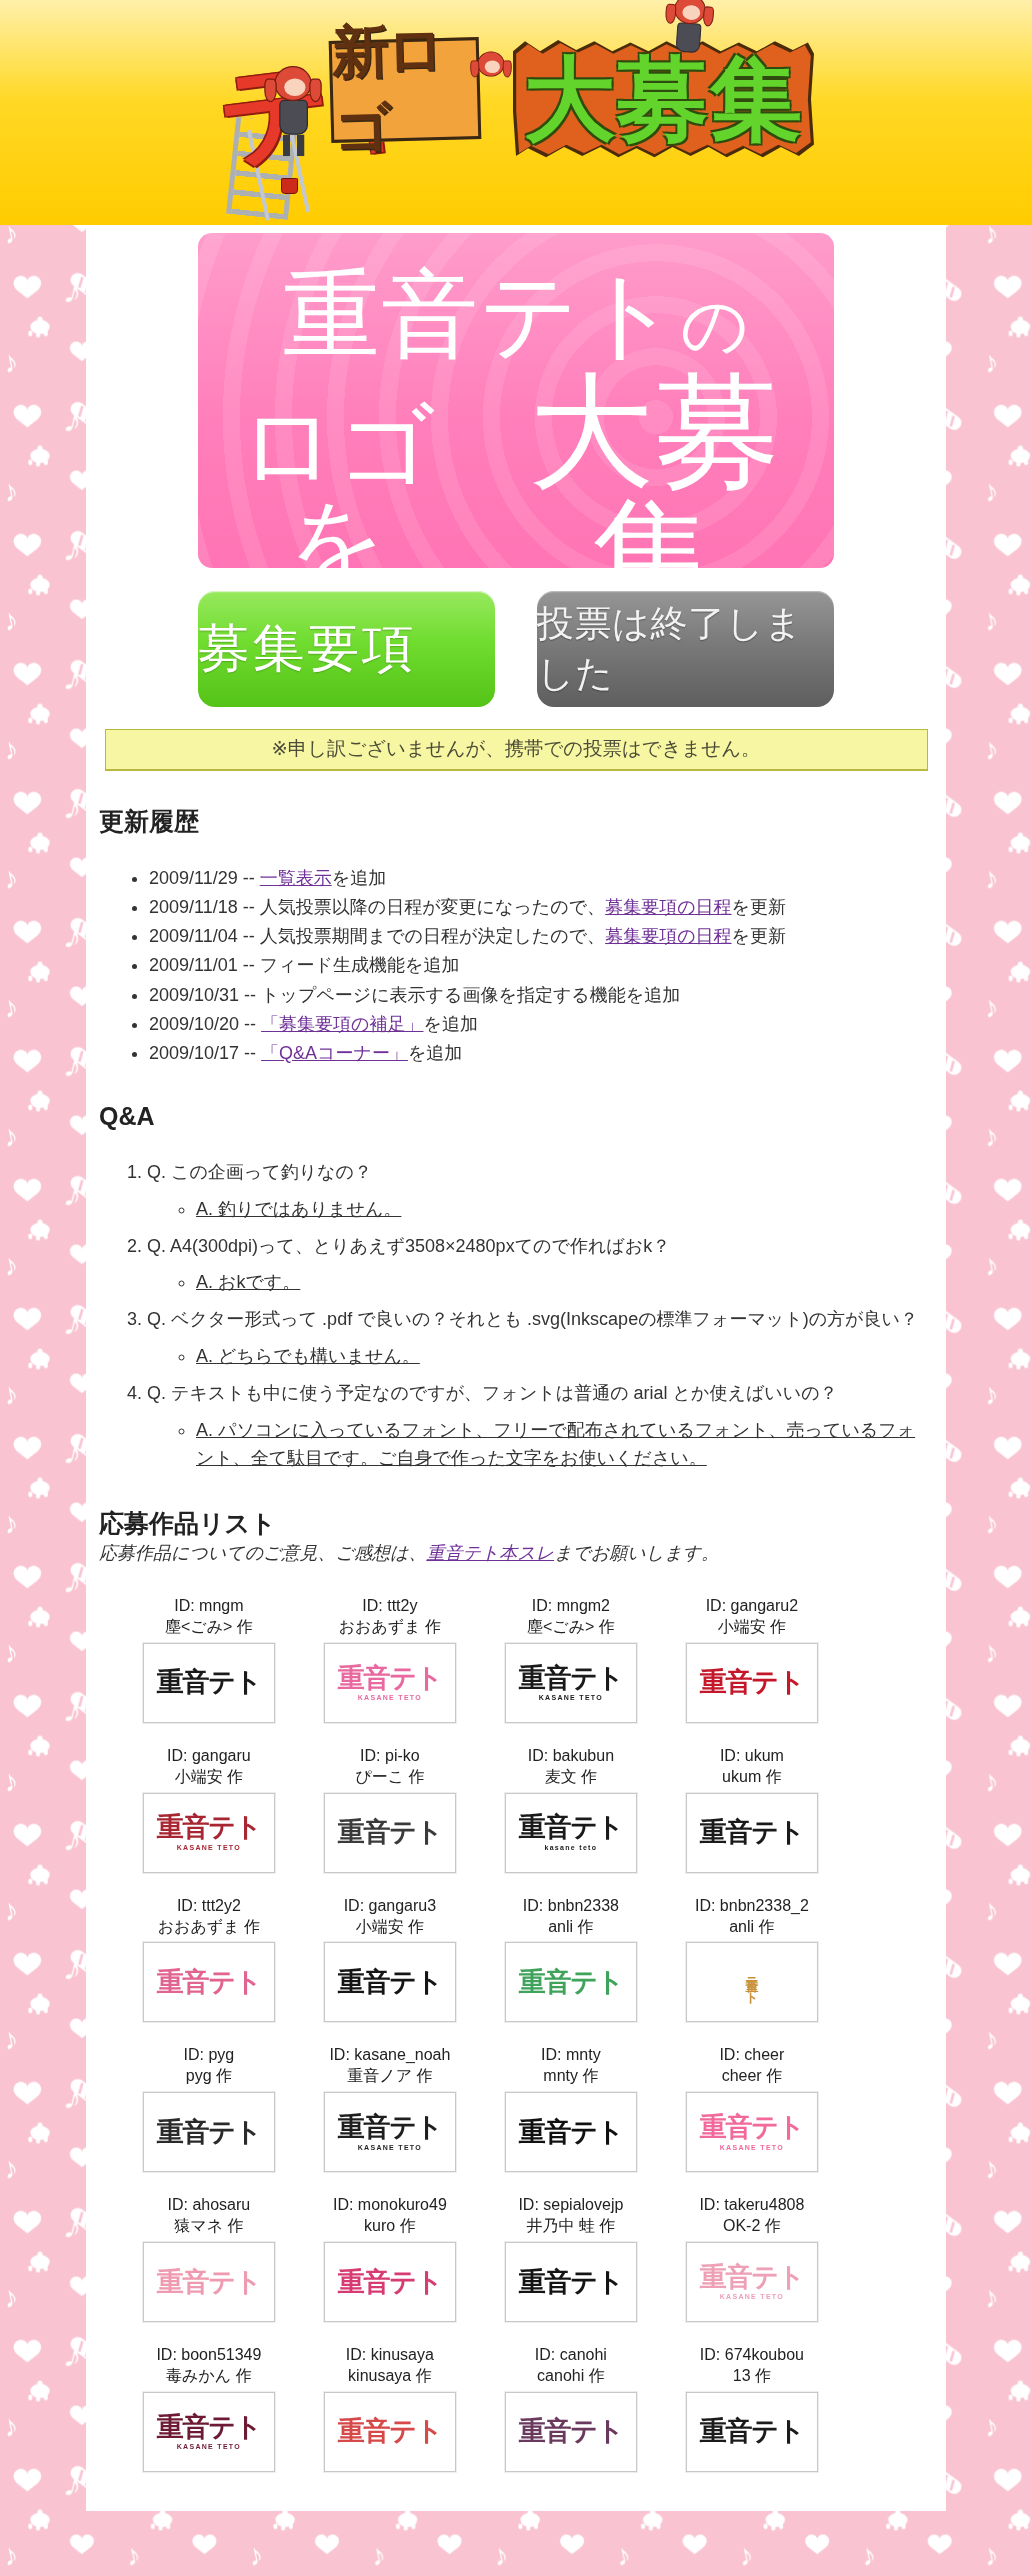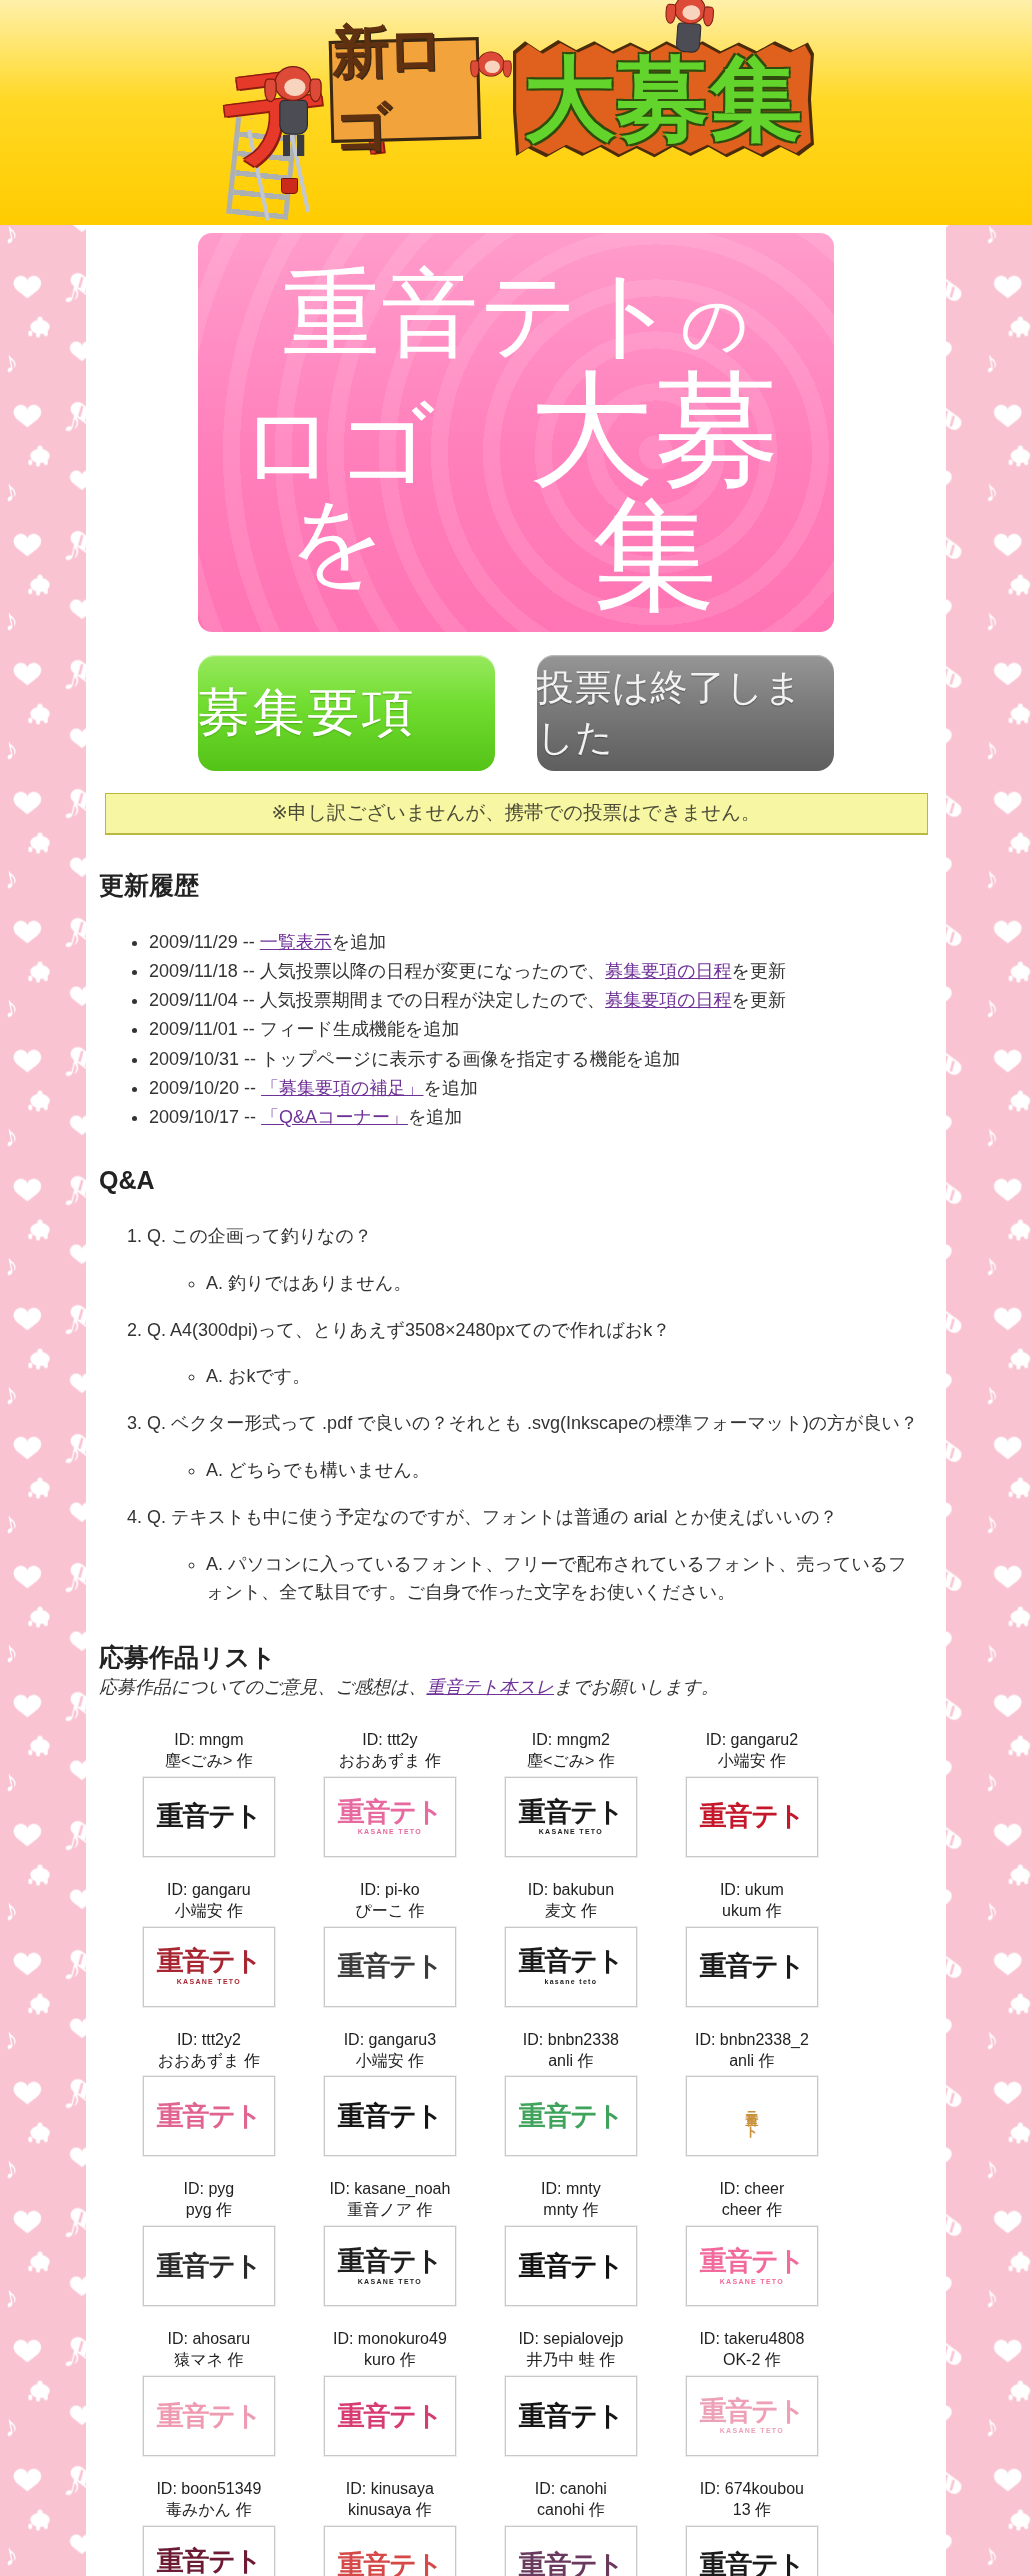--- a/index.html
+++ b/index.html
@@ -72,25 +72,25 @@
   .chibi-top { left: 455px; top: -9px; transform: scale(1.05) rotate(4deg); }
 
   
   .content {
     position: relative; z-index: 1; width: 860px; margin: 0 auto;
     background: #ffffff; padding: 7.7px 0 39px 0;
   }
 
   
   .hero {
-    width: 636px; height: 399px; margin: 0 auto; border-radius: 14px;
+    width: 636px; height: 335px; margin: 0 auto; border-radius: 14px;
     background:
       repeating-radial-gradient(circle at 72% 55%, rgba(255,255,255,0.10) 0 17px, rgba(255,255,255,0) 17px 52px),
       linear-gradient(180deg, #ff9ccb 0%, #ff7fbb 55%, #ff74b4 100%);
-    color: #fff; text-align: center; overflow: hidden; font-family: Liberation Serif, serif;
+    color: #fff; text-align: center; overflow: hidden;
   }
   .hero .l1 { margin-top: 31px; line-height: 1.05; }
   .hero .l1 .big { font-size: 97px; letter-spacing: 1.3px; }
   .hero .l1 .small { font-size: 67px; }
   .hero .l2 { margin-top: 3.9px; line-height: 1.0; display:flex; align-items:center; justify-content:center; }
   .hero .l2 .big { font-size: 96px; }
   .hero .l2 .bigger { font-size: 125px; letter-spacing: 1.3px; }
   .hero .subtitle { margin-top: 19.4px; font-size: 39px; letter-spacing: 1.3px; }
 
   
@@ -119,21 +119,21 @@
   }
 
   
   .section { padding: 0 13px; }
   h2.sec-title { font-size: 25px; color: #222; margin: 34px 0 0 0; font-weight: bold; }
   ul.update-list { margin: 26px 0 0 0; padding-left: 50px; list-style: disc; }
   ul.update-list li { font-size: 18px; line-height: 1.62; color: #333; }
   a.lnk { color: #6f3198; text-decoration: underline; }
   ol.qa-list { margin: 27px 0 0 0; padding-left: 48px; list-style: decimal; }
   ol.qa-list > li { font-size: 18px; line-height: 1.6; color: #333; margin-bottom: 1.3px; }
-  ol.qa-list ul { list-style: circle; padding-left: 41px; margin: 18px; }
+  ol.qa-list ul { list-style: circle; padding-left: 41px; margin: 8px; text-decoration: underline; }
   ol.qa-list ul li { font-size: 18px; line-height: 1.6; color: #333; }
   .qa-answer-text { max-width: 736px; display: inline; }
 
   .feed-line { font-size: 18px; margin-top: 26px; line-height: 1.55; }
   .note-line { font-size: 18px; line-height: 1.55; font-style: italic; }
 
   
   .grid {
     margin: 28px 0 0 19.4px; width: 736px;
     display: grid; grid-template-columns: repeat(4, 181px); row-gap: 23px; column-gap: 0;

